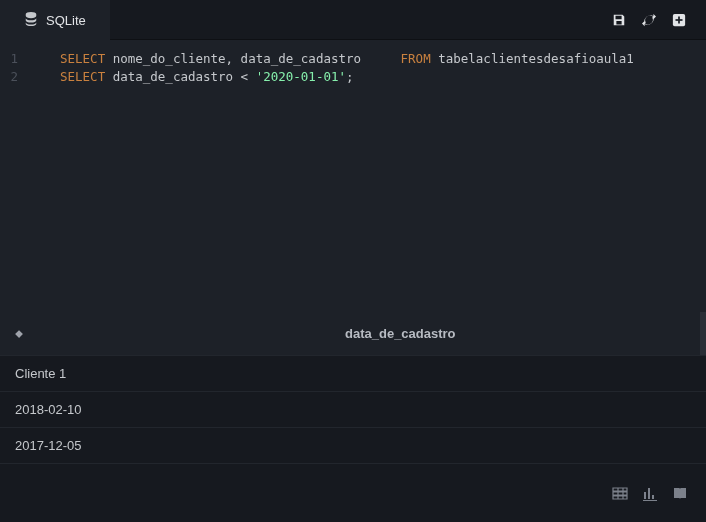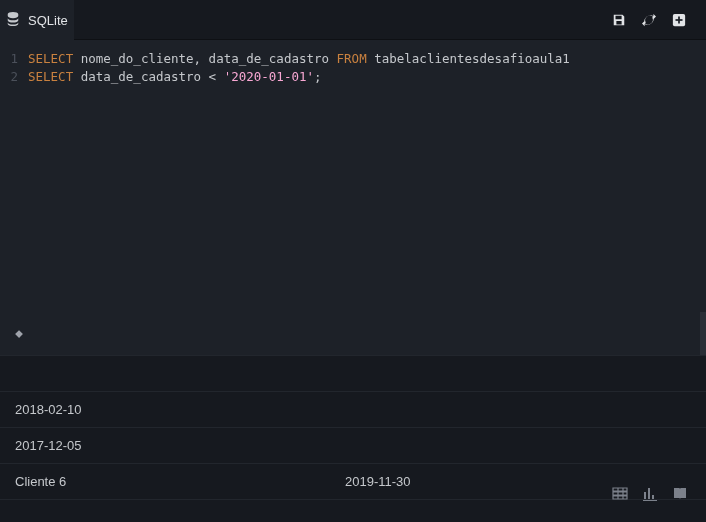--- a/index.html
+++ b/index.html
@@ -18,21 +18,21 @@
     align-items: center;
     background: #16191f;
     height: 40px;
     border-bottom: 1px solid #0e1014;
   }
   .tab {
     display: flex;
     align-items: center;
     gap: 8px;
     height: 40px;
-    padding: 0 6px;
+    padding: 0 24px;
     background: #1d2128;
     border-top: 2px solid #1d2128;
   }
   .tab svg { width: 14px; height: 14px; fill: #c5c8cc; }
   .tab-label { font-size: 13px; font-weight: 500; color: #e1e3e6; }
   .actions {
     display: flex;
     align-items: center;
     gap: 16px;
     padding-right: 20px;
@@ -56,22 +56,22 @@
     width: 28px;
     text-align: right;
     padding-right: 10px;
     color: #4b505a;
     user-select: none;
   }
   .code {
     color: #c5c8cc;
     white-space: pre;
   }
-  .kw { color: #c9813f; }
-  .str { color: #f9a8d4; }
+  .kw { color: #c9813f; margin-left: 32px; }
+  .str { color: #86efac; }
 
   .results {
     background: #16191f;
   }
   .row {
     display: flex;
     align-items: center;
     height: 36px;
     border-bottom: 1px solid #22262d;
     padding-left: 15px;
@@ -150,33 +150,33 @@
       <div class="gutter">2</div>
       <div class="code"><span class="kw">SELECT </span><span>data_de_cadastro &lt; </span><span class="str">'2020-01-01'</span><span>;</span></div>
     </div>
   </div>
 
 <div class="results">
   <div class="row header">
     <div class="cell-a">
       <span class="sort-ico">⯁</span>
     </div>
+    <div class="cell-b">
+      <span>data_de_cadastro</span>
+    </div>
   </div>
   <div id="rows">
       <div class="row">
+        <div class="cell-a">Cliente 1</div>
       </div>
       <div class="row">
         <div class="cell-b">2018-02-10</div>
       </div>
       <div class="row">
         <div class="cell-b">2017-12-05</div>
-      </div>
-      <div class="row">
-        <div class="cell-a">Cliente 6</div>
-        <div class="cell-b">2019-11-30</div>
       </div>
     </div>
 </div>
 
 <div class="footer-icons">
   <span class="fic">
     <svg viewBox="0 0 16 16">
         <path d="M1 2h14v3H1V2zm0 4h14v3H1V6zm0 4h14v3H1v-3z" fill="none" stroke="#7c818b" stroke-width="1.2"></path>
         <path d="M6 2v11M11 2v11" stroke="#7c818b" stroke-width="1.2"></path>
       </svg>

